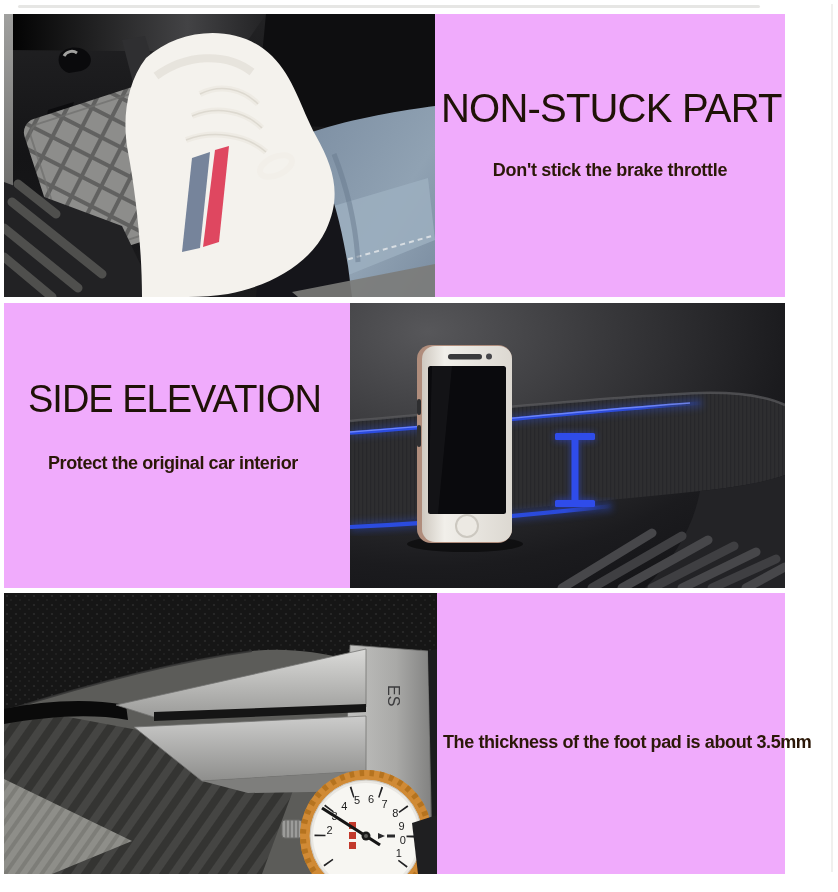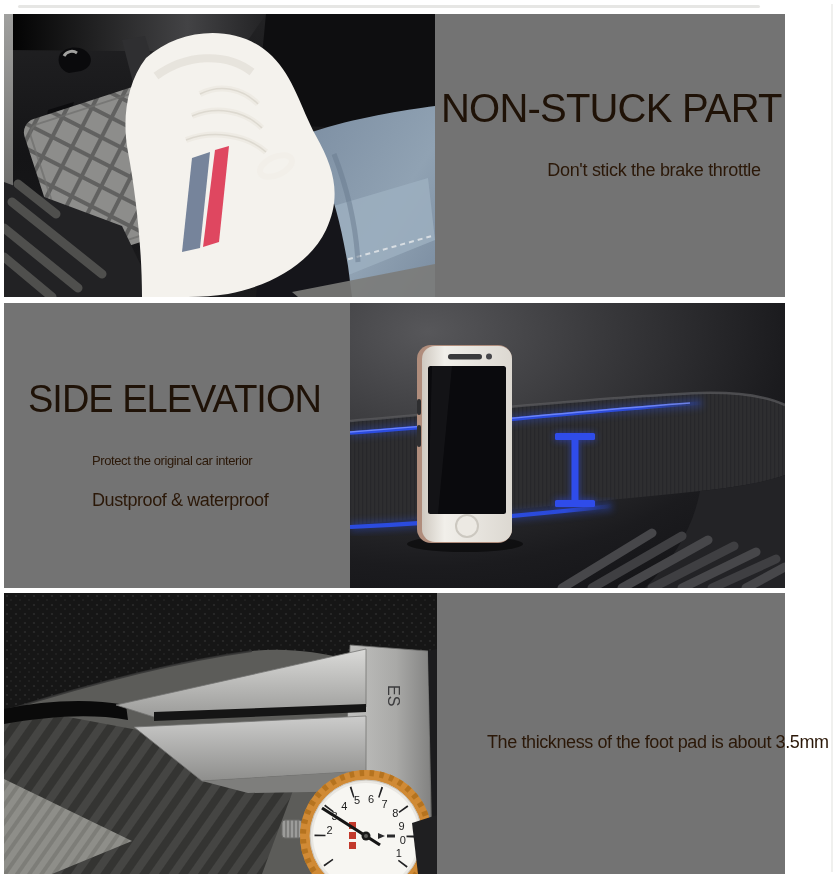--- a/index.html
+++ b/index.html
@@ -5,36 +5,36 @@
   html,body{margin:0;padding:0;}
   body{
     width:838px;height:892px;background:#ffffff;position:relative;overflow:hidden;
     font-family:"Liberation Sans", sans-serif;
   }
   .row{position:absolute;left:4px;width:781px;}
   #row1{top:14px;height:283px;}
   #row2{top:303px;height:285px;border-radius:11px;}
   #row3{top:593px;height:281px;}
   .photo{position:absolute;top:0;height:100%;overflow:hidden;background:#141416;}
-  .panel{position:absolute;top:0;height:100%;background:#737373;}
+  .panel{position:absolute;top:0;height:100%;background:#f0abfc;}
   #row1 .photo{left:0;width:431px;}
   #row1 .panel{left:431px;width:350px;}
   #row2 .panel{left:0;width:346px;}
   #row2 .photo{left:346px;width:435px;}
   #row3 .photo{left:0;width:433px;}
   #row3 .panel{left:433px;width:348px;}
   .title{
     position:absolute;color:#1f1207;white-space:nowrap;font-weight:400;line-height:1.05;
   }
   #row1 .title{left:6px;top:73px;font-size:40px;letter-spacing:-0.8px;}
   #row2 .title{left:24px;top:77px;font-size:38px;letter-spacing:-1px;}
   #row3 .title{left:5px;top:61px;font-size:41px;letter-spacing:-0.2px;}
-  .sub{position:absolute;color:#2b1808;white-space:nowrap;font-weight:400;padding-left:44px;}
+  .sub{position:absolute;color:#2b1808;white-space:nowrap;font-weight:700;}
   #row1 .sub{left:0;width:100%;text-align:center;top:146px;font-size:18px;letter-spacing:-0.3px;}
-  #row2 .line1{left:44px;top:150px;font-size:13px;letter-spacing:-0.4px;text-align:right;}
+  #row2 .line1{left:44px;top:150px;font-size:18px;letter-spacing:-0.4px;text-align:right;}
   #row2 .line2{left:44px;top:187px;font-size:18px;letter-spacing:-0.4px;}
   #row3 .line1{left:6px;top:139px;font-size:18px;letter-spacing:-0.4px;}
   #row3 .line2{left:6px;top:162px;font-size:17px;letter-spacing:-0.4px;}
   .artifact-top{position:absolute;left:18px;top:5px;width:742px;height:3px;background:#e6e6e4;border-radius:3px;}
   .artifact-right{position:absolute;left:831px;top:4px;width:2px;height:868px;background:#f0f0ee;}
   svg{display:block;}
 </style>
 </head>
 <body>
 
@@ -108,21 +108,20 @@
   <div class="panel">
     <div class="title">NON-STUCK PART</div>
     <div class="sub">Don't stick the brake throttle</div>
   </div>
 </section>
 
 <section class="row" id="row2">
   <div class="panel">
     <div class="title">SIDE ELEVATION</div>
     <div class="sub line1">Protect the original car interior</div>
-    <div class="sub line2">Dustproof &amp; waterproof</div>
   </div>
   <div class="photo">
     <svg width="435" height="285" viewBox="0 0 435 285">
       <defs>
         <radialGradient id="bg2" cx="0.18" cy="0.1" r="1.1">
           <stop offset="0" stop-color="#57575a"></stop>
             <stop offset="0.35" stop-color="#3a3a3d"></stop>
             <stop offset="0.75" stop-color="#1b1b1e"></stop>
             <stop offset="1" stop-color="#131316"></stop>
         </radialGradient>

